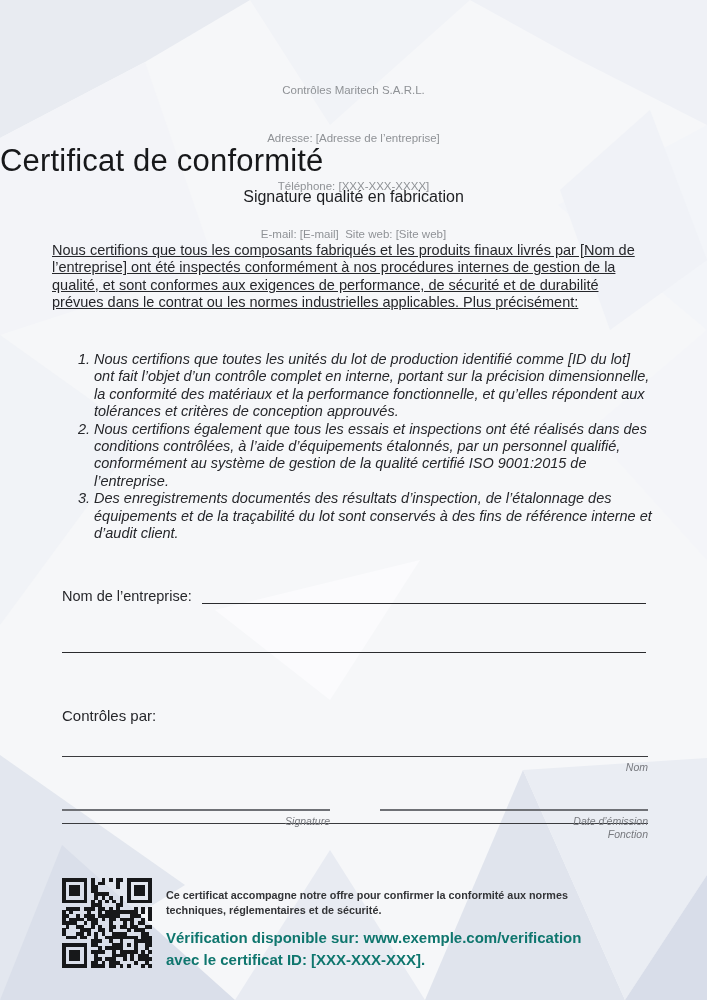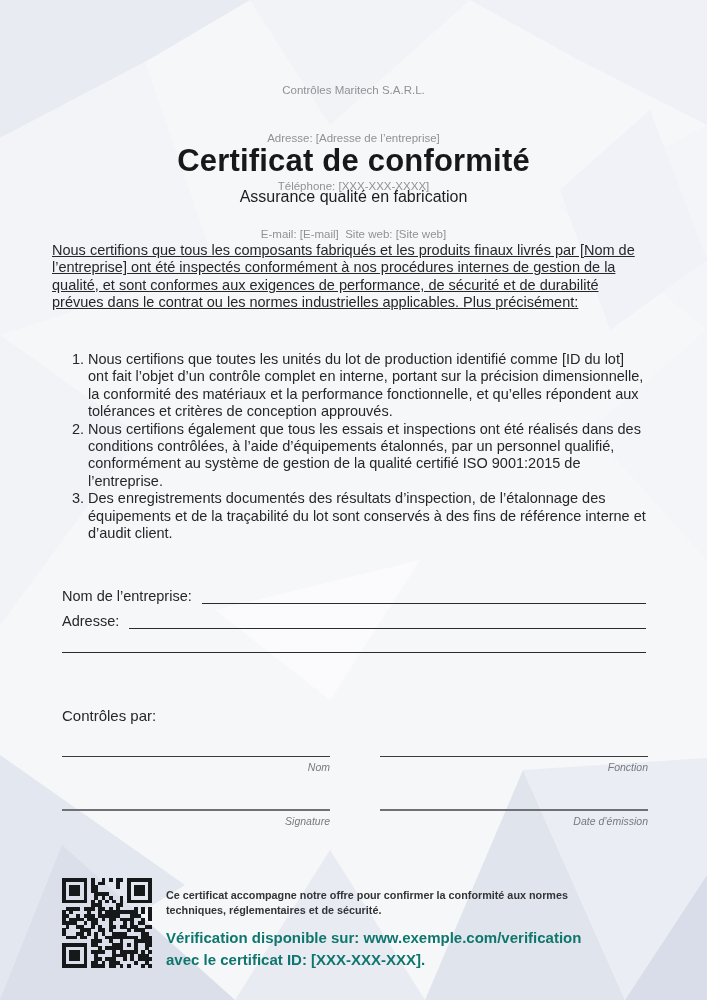--- a/index.html
+++ b/index.html
@@ -31,23 +31,22 @@
     color: #8f9296;
     font-size: 11.5px;
     line-height: 16px;
     white-space: pre-wrap;
   }
 
   
   .doc-title {
     position: absolute;
     top: 131px; left: 0; right: 0;
-    text-align: center;
     font-size: 31px;
-    font-weight: 700;
+    font-weight: 400;
     color: #17181a;
     letter-spacing: 0.2px;
   }
   .doc-subtitle {
     position: absolute;
     top: 176px; left: 0; right: 0;
     text-align: center;
     font-size: 16px;
     color: #1d1e21;
   }
@@ -55,23 +54,24 @@
   
   .intro {
     position: absolute;
     top: 230px; left: 52px; width: 586px;
     font-size: 14.5px;
     line-height: 17.4px;
     text-decoration: underline;
   }
   .clauses {
     position: absolute;
-    top: 339px; left: 62px; width: 586px;
+    top: 339px; left: 68px; width: 586px;
     font-size: 14.5px;
     line-height: 17.4px;
+    font-style: italic;
   }
   .clauses ol { margin: 0; padding-left: 26px; }
 
   
   .form-row {
     position: absolute;
     left: 62px; width: 584px;
     display: flex;
     align-items: flex-end;
     font-size: 14.5px;
@@ -99,21 +99,21 @@
   }
 
   
   .sig-row {
     position: absolute;
     left: 62px; width: 586px;
     display: flex;
     gap: 50px;
   }
   .sig-row .sig-field { flex: 1; }
-  .sig-row-1 { top: 744px; }
+  .sig-row-1 { top: 744px; flex-direction: column; }
   .sig-row-2 { top: 797px; }
   .sig-row-1 .sig-line { border-top: 1.5px solid #3a3b3e; }
   .sig-row-2 .sig-line { border-top: 2px solid #6f7176; }
   .sig-label {
     text-align: right;
     font-style: italic;
     font-size: 10.5px;
     color: #77797e;
     padding-top: 4px;
     font-family: "Liberation Sans", "DejaVu Sans", sans-serif;
@@ -170,38 +170,34 @@
   <div class="content">
 
     <div class="corp-header">
       <div>Contrôles Maritech S.A.R.L.</div>
       <div>Adresse: [Adresse de l’entreprise]</div>
       <div>Téléphone: [XXX-XXX-XXXX]</div>
       <div>E-mail: [E-mail]  Site web: [Site web]</div>
     </div>
 
     <div class="doc-title">Certificat de conformité</div>
-    <div class="doc-subtitle">Assurance qualité en fabrication</div>
+    <div class="doc-subtitle">Signature qualité en fabrication</div>
 
     <p class="intro">Nous certifions que tous les composants fabriqués et les produits finaux livrés par [Nom de l’entreprise] ont été inspectés conformément à nos procédures internes de gestion de la qualité, et sont conformes aux exigences de performance, de sécurité et de durabilité prévues dans le contrat ou les normes industrielles applicables. Plus précisément:</p>
 
     <div class="clauses">
       <ol>
         <li>Nous certifions que toutes les unités du lot de production identifié comme [ID du lot] ont fait l’objet d’un contrôle complet en interne, portant sur la précision dimensionnelle, la conformité des matériaux et la performance fonctionnelle, et qu’elles répondent aux tolérances et critères de conception approuvés.</li>
         <li>Nous certifions également que tous les essais et inspections ont été réalisés dans des conditions contrôlées, à l’aide d’équipements étalonnés, par un personnel qualifié, conformément au système de gestion de la qualité certifié ISO 9001:2015 de l’entreprise.</li>
         <li>Des enregistrements documentés des résultats d’inspection, de l’étalonnage des équipements et de la traçabilité du lot sont conservés à des fins de référence interne et d’audit client.</li>
       </ol>
     </div>
 
     <div class="form-row row-company">
       <span>Nom de l’entreprise:</span>
-      <span class="fill-line"></span>
-    </div>
-    <div class="form-row row-address">
-      <span>Adresse:</span>
       <span class="fill-line"></span>
     </div>
     <div class="lone-line"></div>
 
     <div class="certified-by">Contrôles par:</div>
 
     <div class="sig-row sig-row-1">
       <div class="sig-field">
         <div class="sig-line"></div>
         <div class="sig-label">Nom</div>

